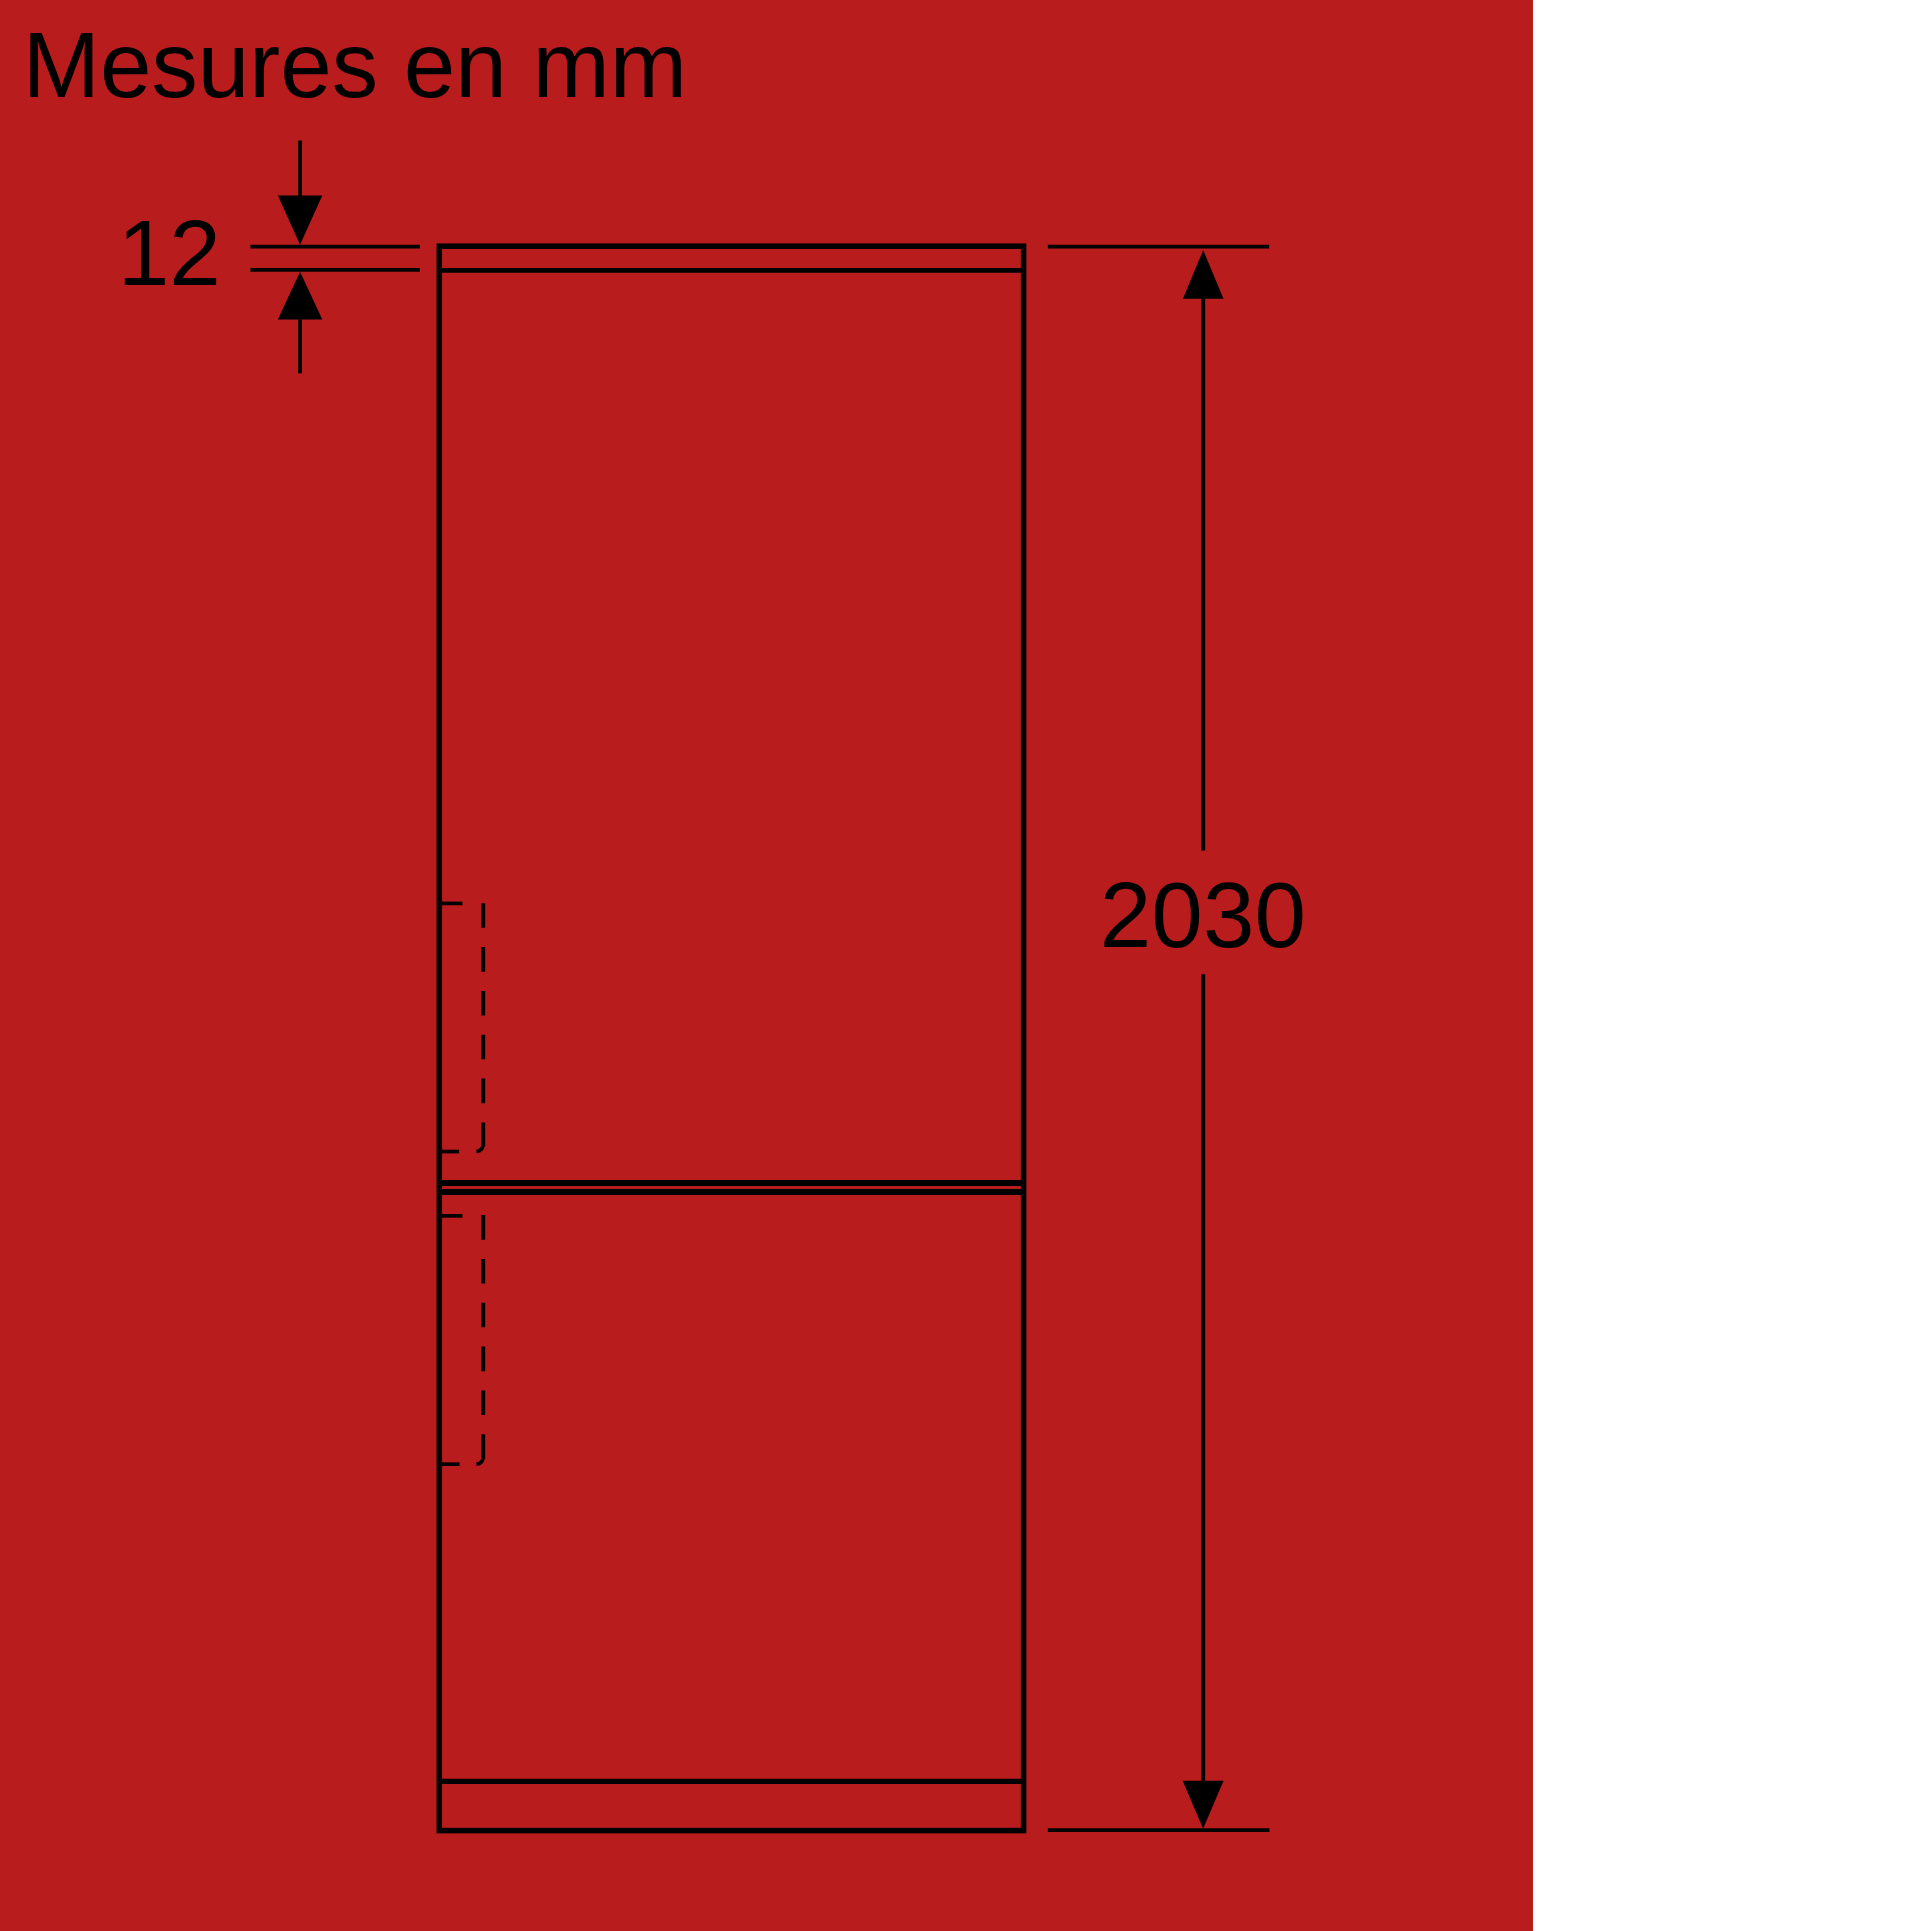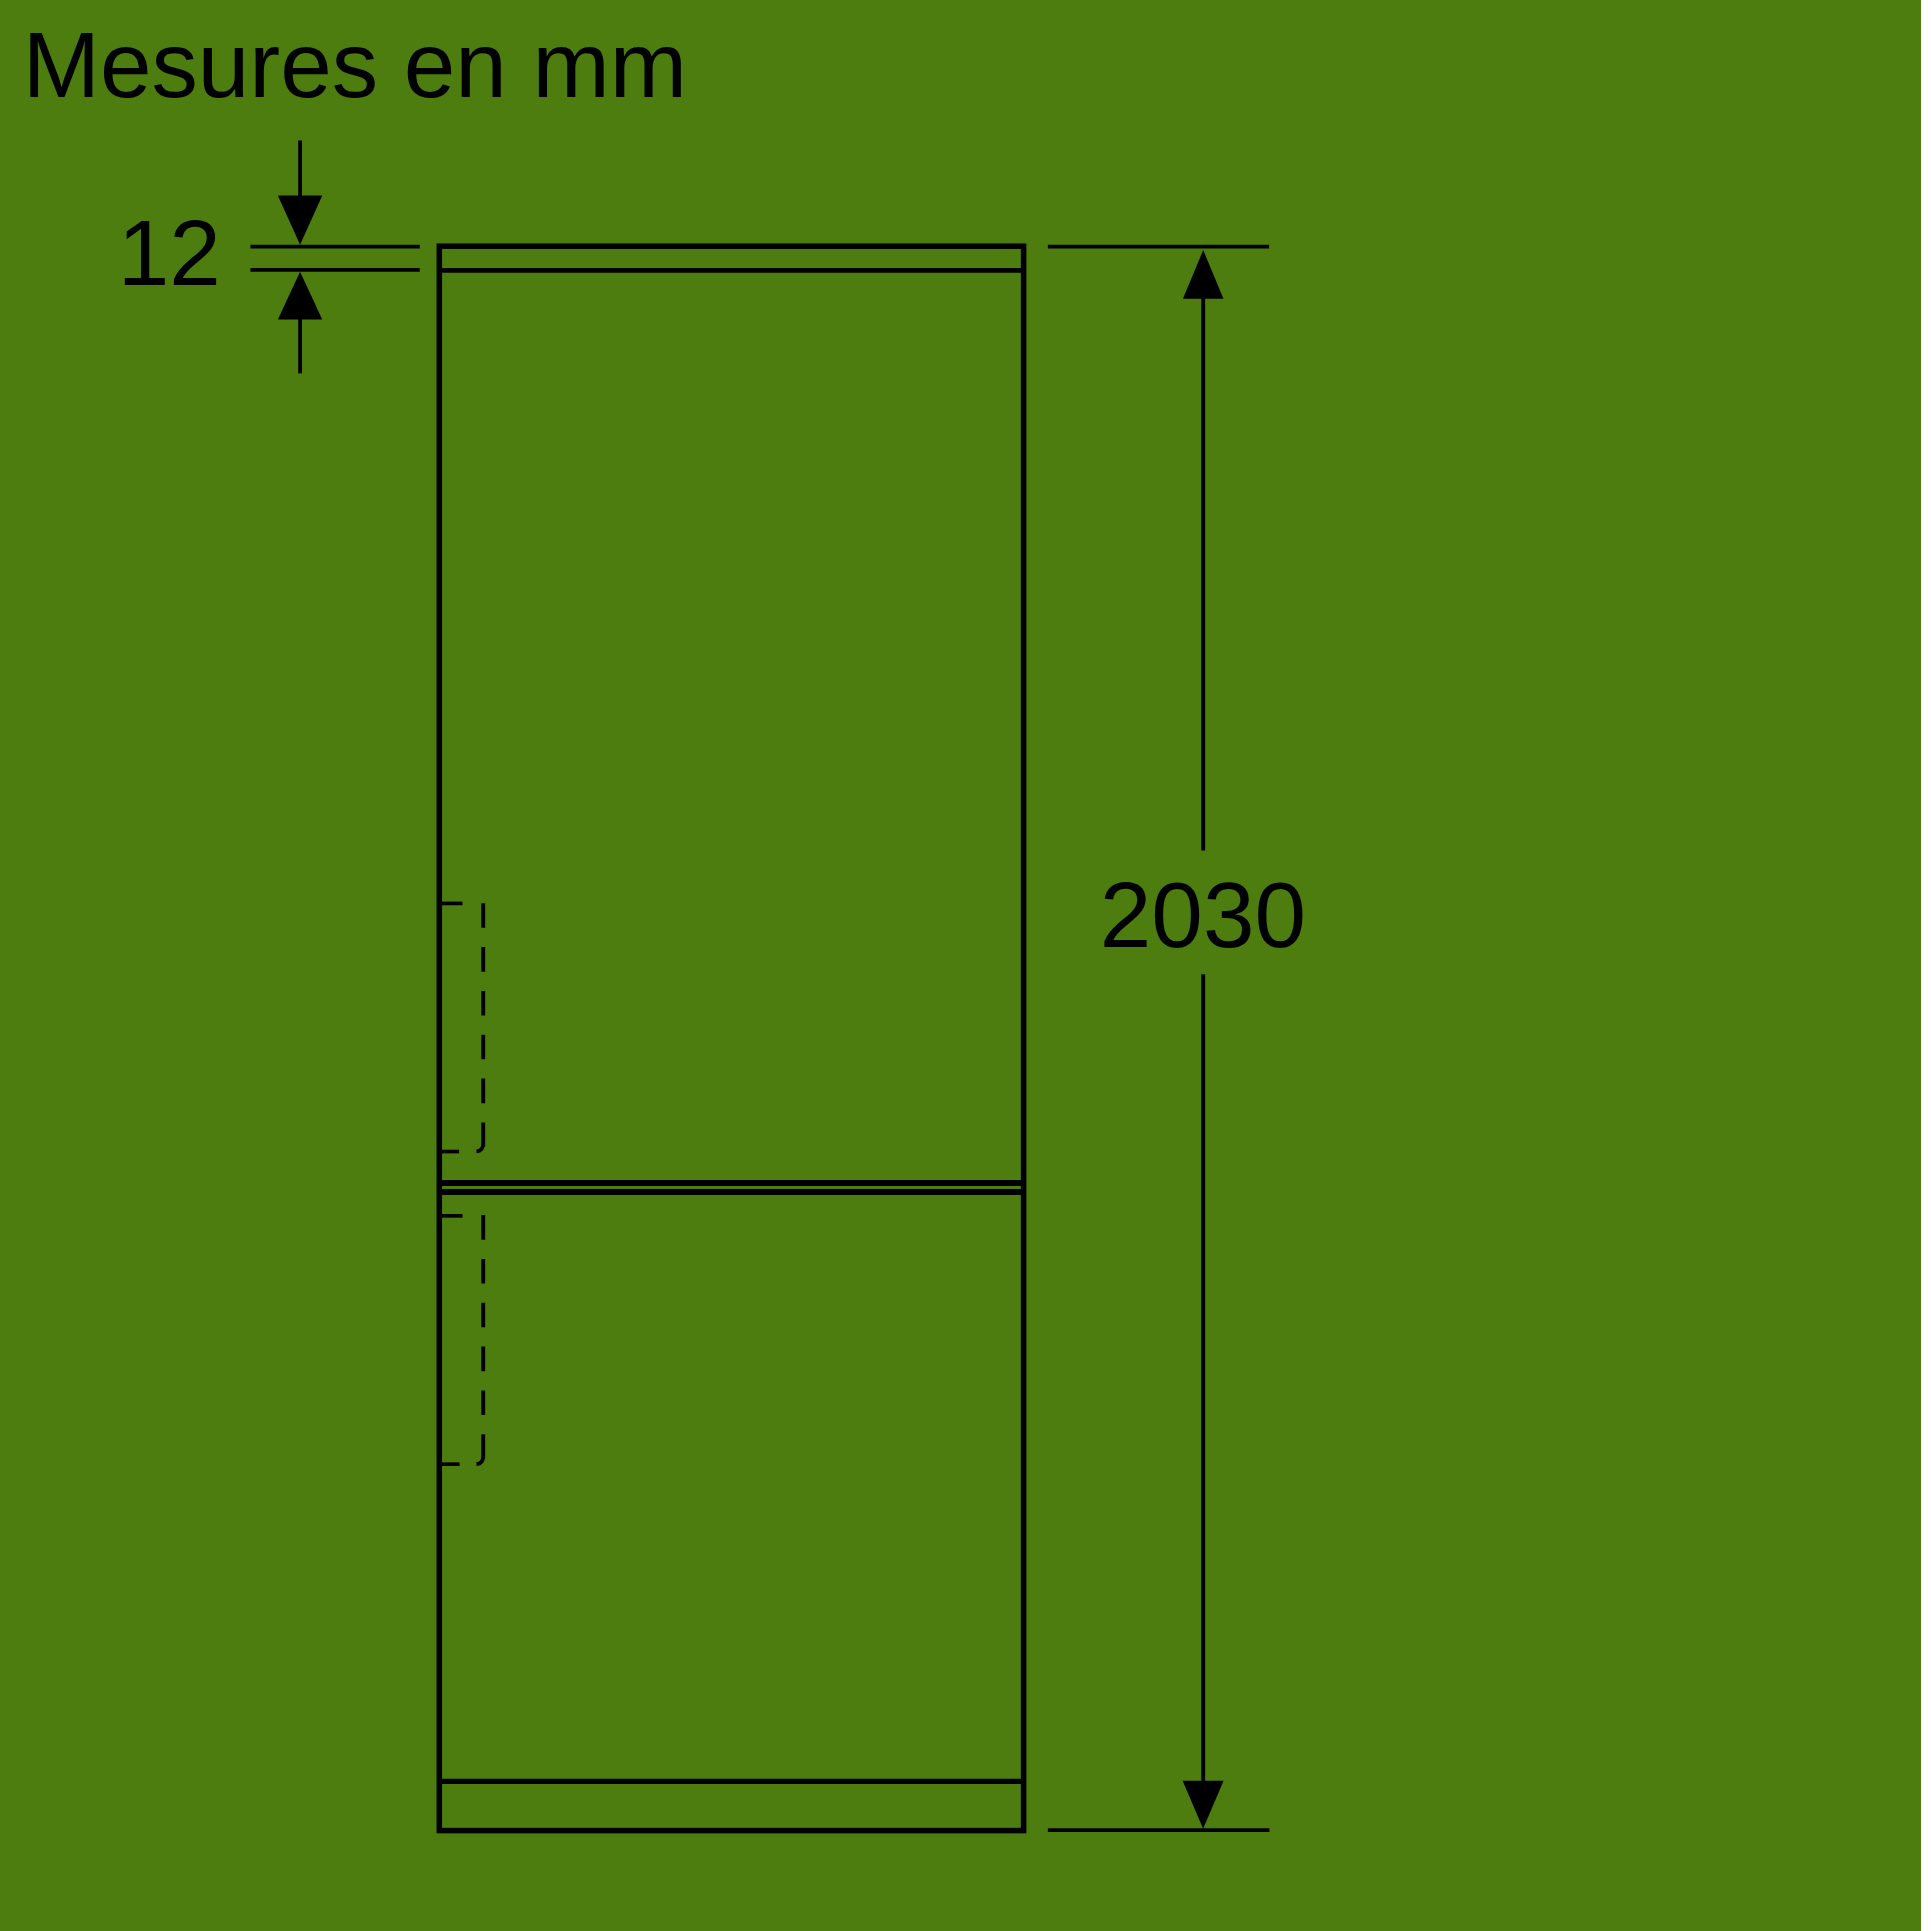--- a/index.html
+++ b/index.html
@@ -1,16 +1,16 @@
 <!DOCTYPE html>
 <html><head>
 <meta charset="utf-8">
 <style>
   html,body{margin:0;padding:0;background:#ffffff;}
-  .page{position:relative;width:1921px;height:1931px;background:#4d7c0f;overflow:hidden;}
+  .page{position:relative;width:1533px;height:1931px;background:#b91c1c;overflow:hidden;}
   svg{position:absolute;left:0;top:0;}
   text{font-family:"Liberation Sans", sans-serif;fill:#000000;}
 </style>
 </head>
 <body>
 <div class="page">
 <svg width="1931" height="1931" viewBox="0 0 2000 2000">
 
   <text x="23.5" y="100" font-size="96">Mesures en mm</text>
 

